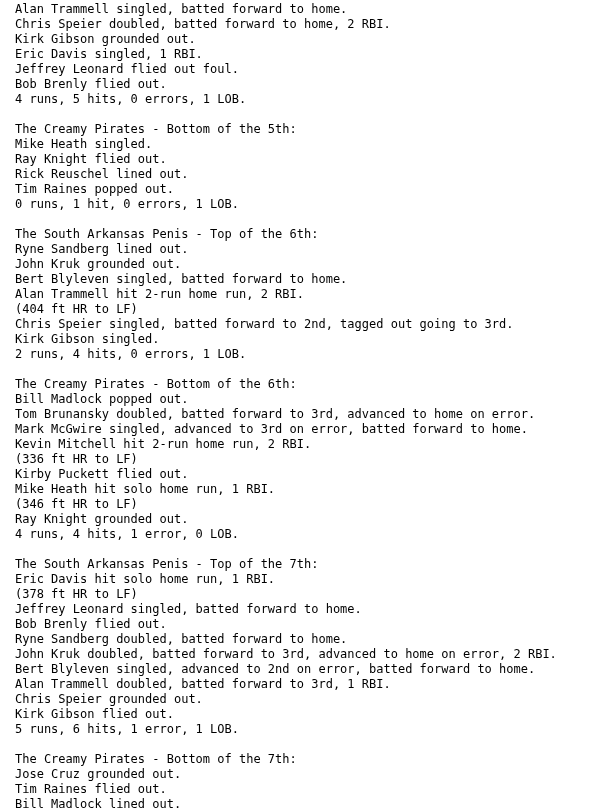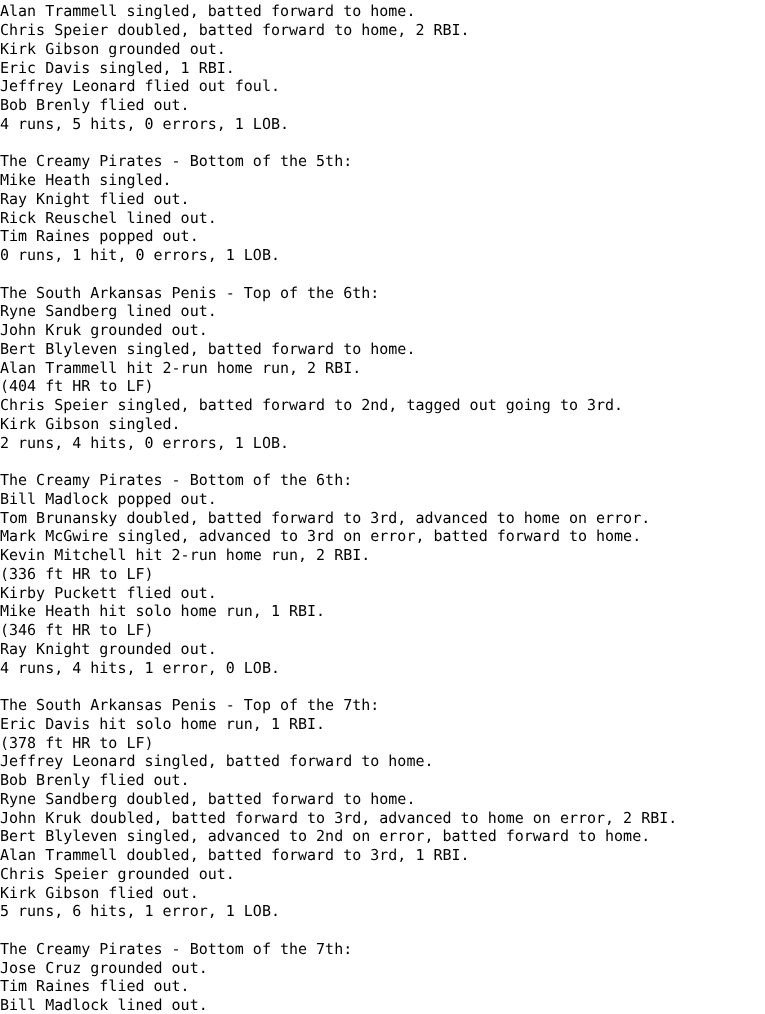--- a/index.html
+++ b/index.html
@@ -10,21 +10,21 @@
   body {
     width: 612px;
     height: 811px;
     overflow: hidden;
     font-family: "DejaVu Sans Mono", "Liberation Mono", monospace;
     font-size: 12px;
     line-height: 15px;
     color: #000000;
   }
   #log {
-    padding: 2px 4px 0 0;
+    padding: 2px 4px 0 15px;
     white-space: pre;
   }
   .line {
     white-space: pre;
     min-height: 15px;
     font-family: "DejaVu Sans Mono", "Liberation Mono", monospace;
     font-size: 12px;
     line-height: 15px;
     letter-spacing: 0px;
   }

